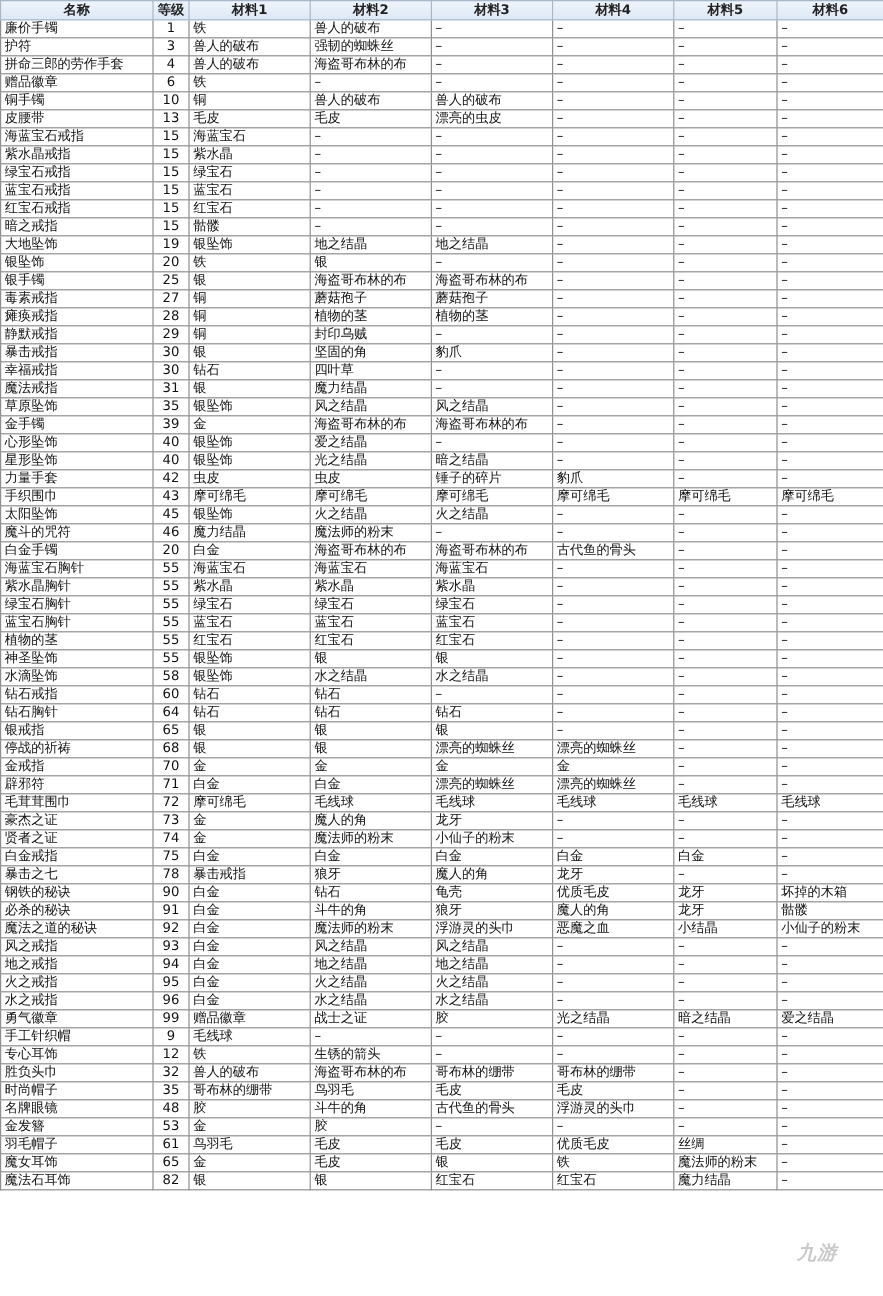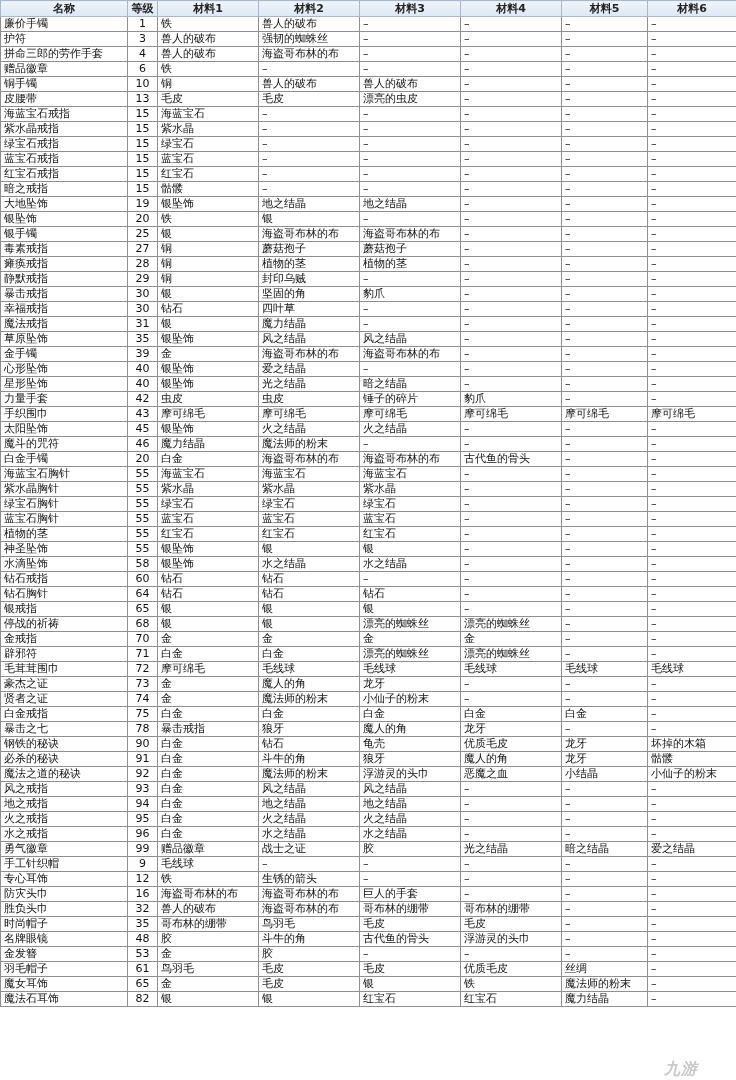--- a/index.html
+++ b/index.html
@@ -9,21 +9,21 @@
   col.c-name { width:127px; } col.c-lvl { width:30px; }
   col.c-m1 { width:101px; } col.c-m2 { width:101px; } col.c-m3 { width:101px; }
   col.c-m4 { width:101px; } col.c-m5 { width:86px; } col.c-m6 { width:89px; }
   th { height:15px; padding:0; font-size:11px; font-weight:bold; color:#222;
        background:linear-gradient(#eef4fb,#dde8f5); border:1px solid #a9b7c9; text-align:center; line-height:15px; }
   td { height:14px; padding:0 0 0 3px; font-size:11px; color:#111; line-height:14px;
        border:1px solid #8f8f8f; white-space:nowrap; overflow:hidden; }
   td.lvl { text-align:center; padding:0; }
   .watermark { position:absolute; right:0; bottom:0; width:110px; height:60px;
        background:radial-gradient(ellipse at 60% 55%, rgba(255,255,255,0.95) 0%, rgba(255,255,255,0.85) 55%, rgba(255,255,255,0) 100%);
-       display:flex; align-items:flex-end; justify-content:center; }
+       display:flex; align-items:flex-start; justify-content:center; }
   .wm-text { font-size:16px; font-style:italic; font-weight:bold; color:#c9c9c9; letter-spacing:1px; margin-top:14px; }
 </style>
 </head>
 <body>
 
 <table>
   <colgroup>
     <col class="c-name">
       <col class="c-lvl">
       <col class="c-m1">
@@ -620,30 +620,20 @@
         <td>专心耳饰</td>
         <td class="lvl">12</td>
         <td>铁</td>
         <td>生锈的箭头</td>
         <td>–</td>
         <td>–</td>
         <td>–</td>
         <td>–</td>
       </tr>
       <tr>
-        <td>防灾头巾</td>
-        <td class="lvl">16</td>
-        <td>海盗哥布林的布</td>
-        <td>海盗哥布林的布</td>
-        <td>巨人的手套</td>
-        <td>–</td>
-        <td>–</td>
-        <td>–</td>
-      </tr>
-      <tr>
         <td>胜负头巾</td>
         <td class="lvl">32</td>
         <td>兽人的破布</td>
         <td>海盗哥布林的布</td>
         <td>哥布林的绷带</td>
         <td>哥布林的绷带</td>
         <td>–</td>
         <td>–</td>
       </tr>
       <tr>

